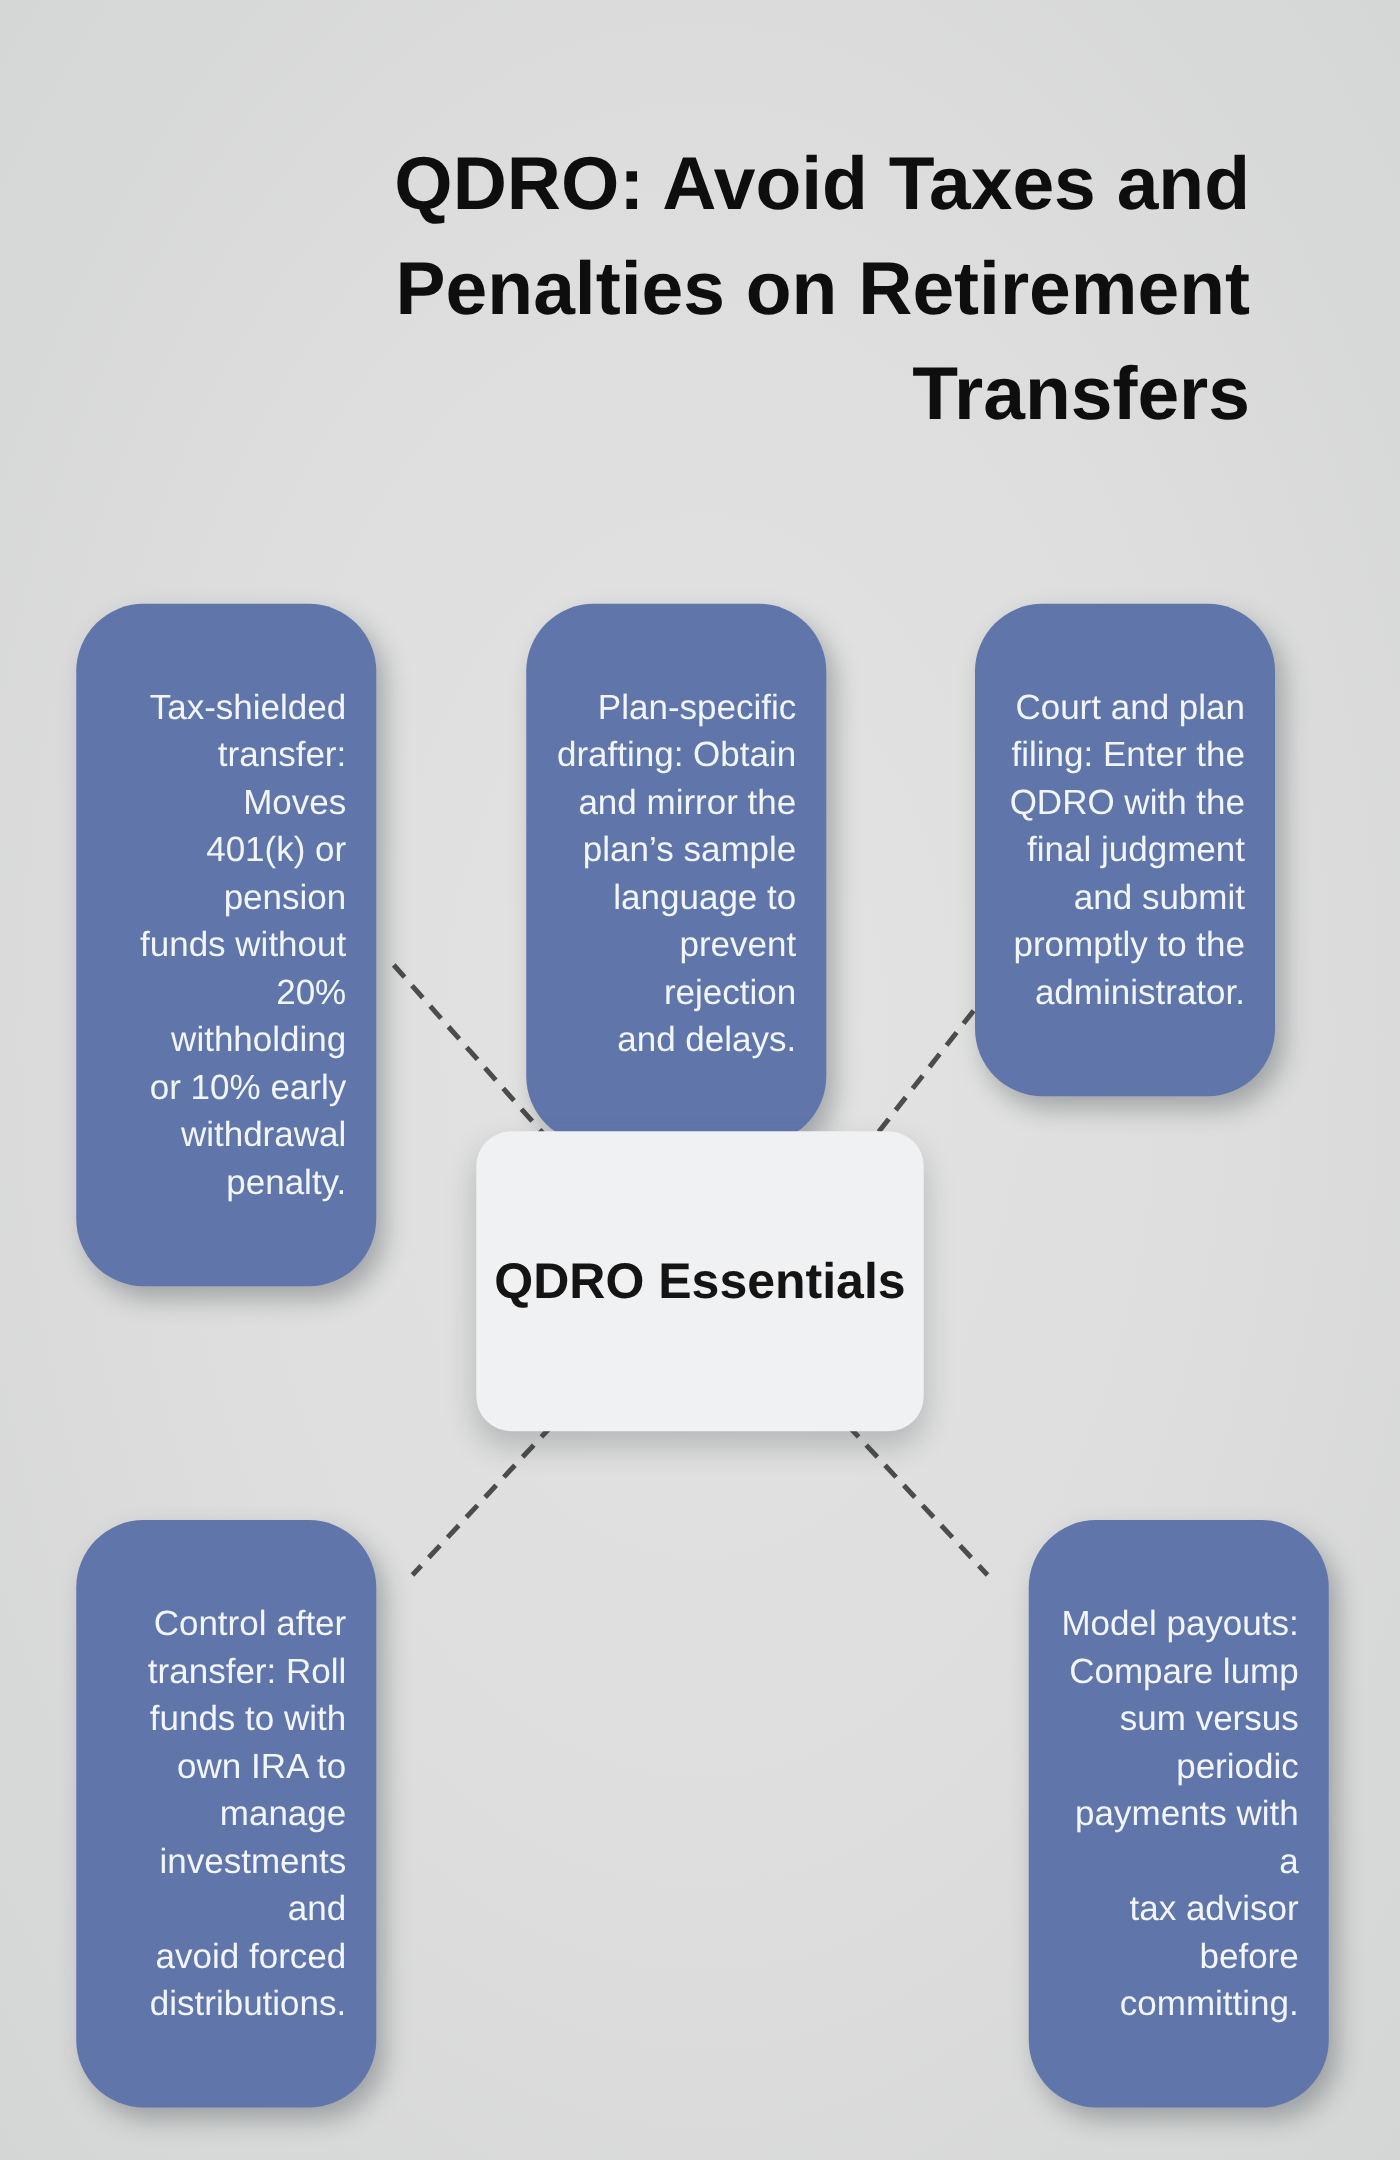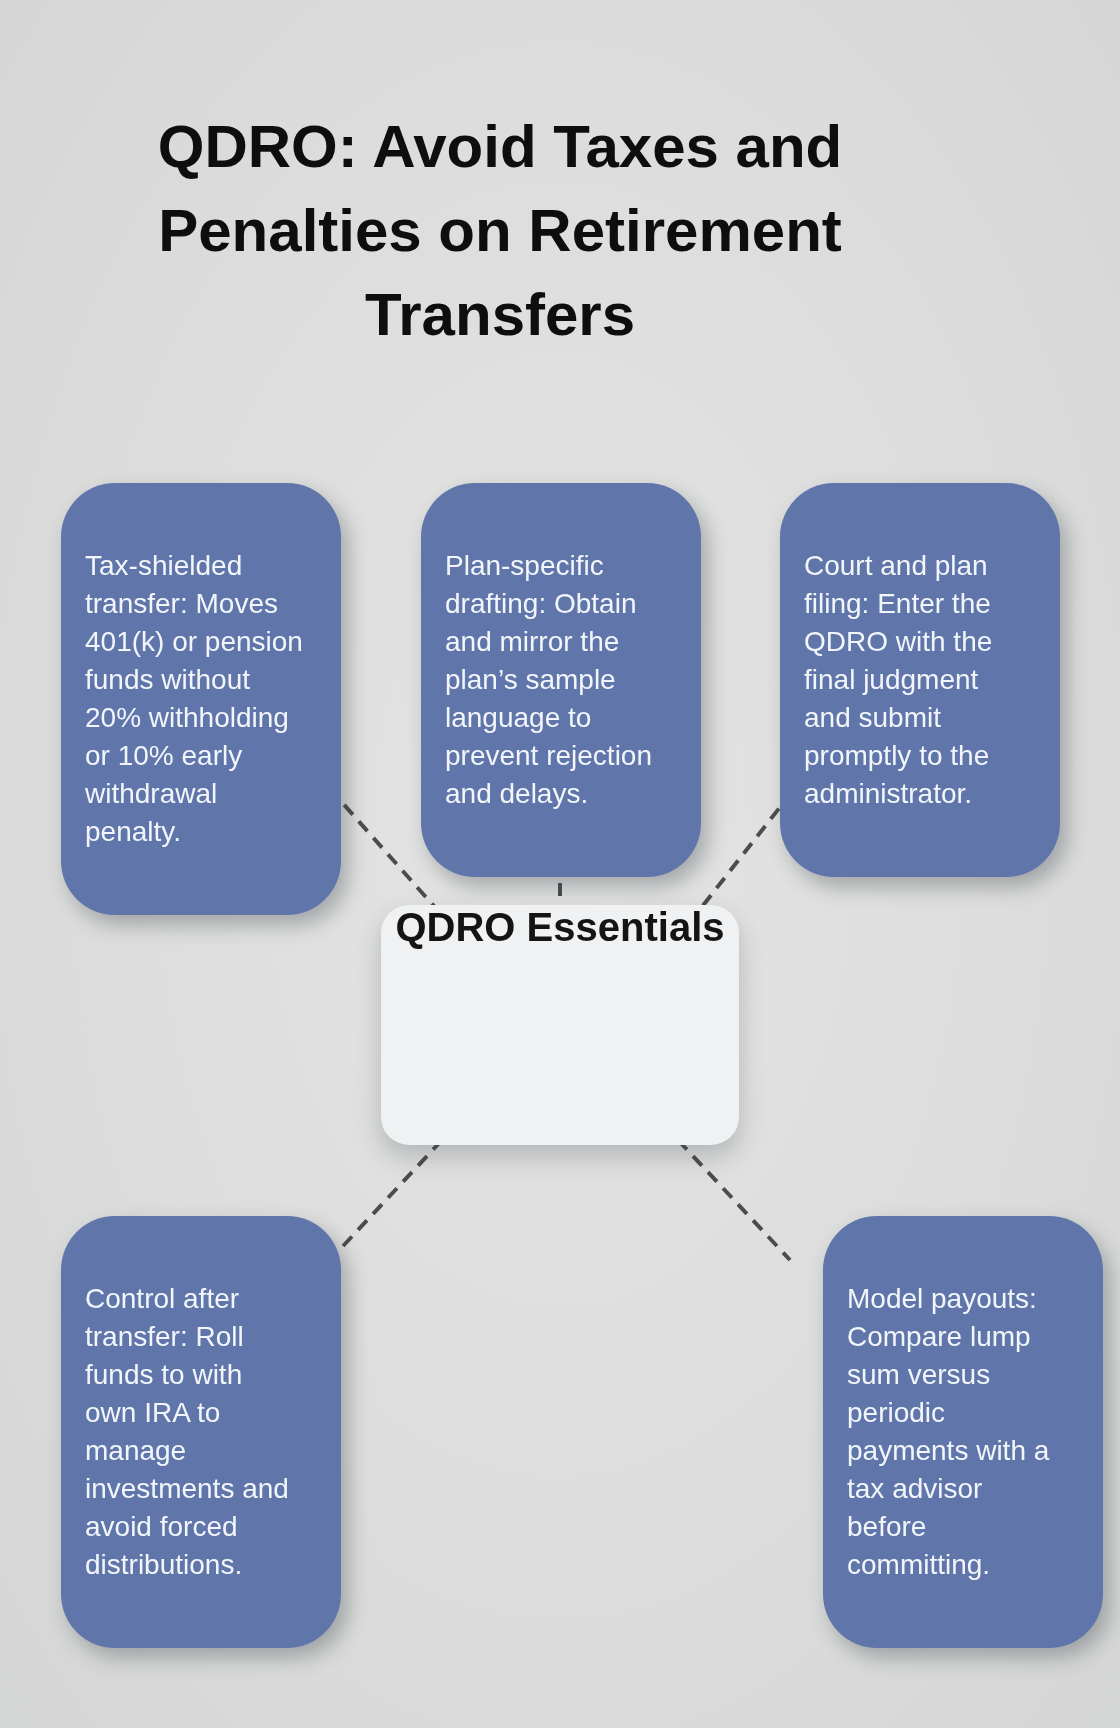--- a/index.html
+++ b/index.html
@@ -21,21 +21,21 @@
     width: 1120px;
     height: 1728px;
     overflow: hidden;
     background: radial-gradient(ellipse at 50% 48%, #e3e4e3 0%, var(--background, #dcdddc) 55%, #d4d6d5 100%);
   }
   .title {
     position: absolute;
     top: 105px;
     left: 0;
     width: 1000px;
-    text-align: center;
+    text-align: right;
     font-size: 60px;
     line-height: 84px;
     font-weight: 700;
     letter-spacing: 0px;
     color: var(--title, #0e0e0e);
     white-space: pre-line;
   }
   .connectors {
     position: absolute;
     left: 0;
@@ -44,47 +44,48 @@
   }
   .connector {
     stroke: var(--connector, #4c4c4c);
     stroke-width: 4;
     stroke-dasharray: 13 9;
     fill: none;
   }
   .card {
     position: absolute;
     z-index: 2;
-    width: 280px;
+    width: 240px;
     padding: 26px 24px;
     border-radius: 54px;
     background: var(--node-bg, #6076ab);
     color: var(--node-text, #f2f6fa);
     font-size: 28px;
     line-height: 38px;
     white-space: pre-line;
     box-shadow: 7px 10px 20px rgba(55, 60, 70, 0.35);
+    text-align: right;
   }
   .card.pos-top-left    { left: 61px;  top: 483px; }
   .card.pos-top-middle  { left: 421px; top: 483px; }
   .card.pos-top-right   { left: 780px; top: 483px; }
   .card.pos-bottom-left { left: 61px;  top: 1216px; }
   .card.pos-bottom-right{ left: 823px; top: 1216px; }
   .center-card {
     position: absolute;
     z-index: 2;
     left: 381px;
     top: 905px;
     width: 358px;
     height: 240px;
     border-radius: 28px;
     background: var(--center-bg, #f0f1f3);
     box-shadow: 0 12px 24px rgba(55, 60, 70, 0.25);
     display: flex;
-    align-items: flex-start;
+    align-items: center;
     justify-content: center;
   }
   .center-label {
     font-size: 40px;
     font-weight: 700;
     color: var(--center-text, #141414);
     text-align: center;
   }
 </style>
 </head>

